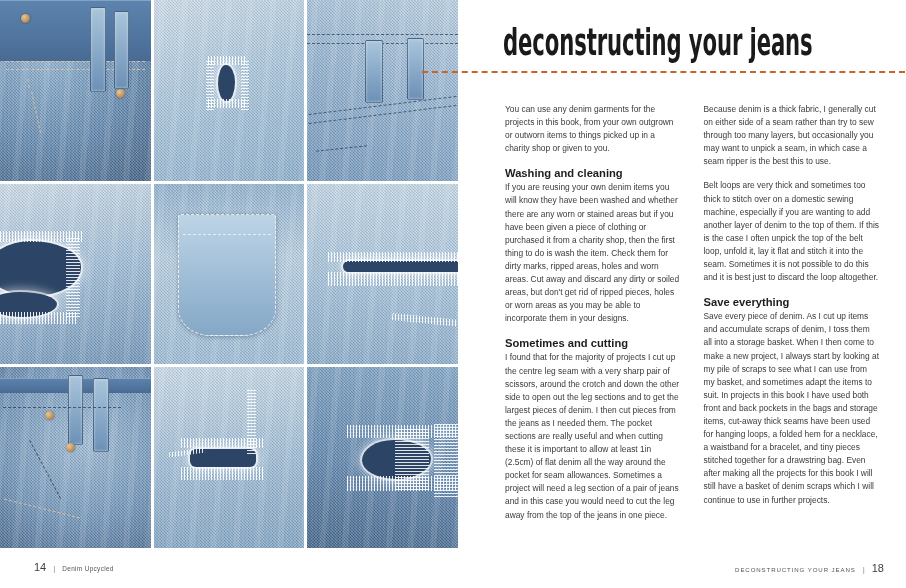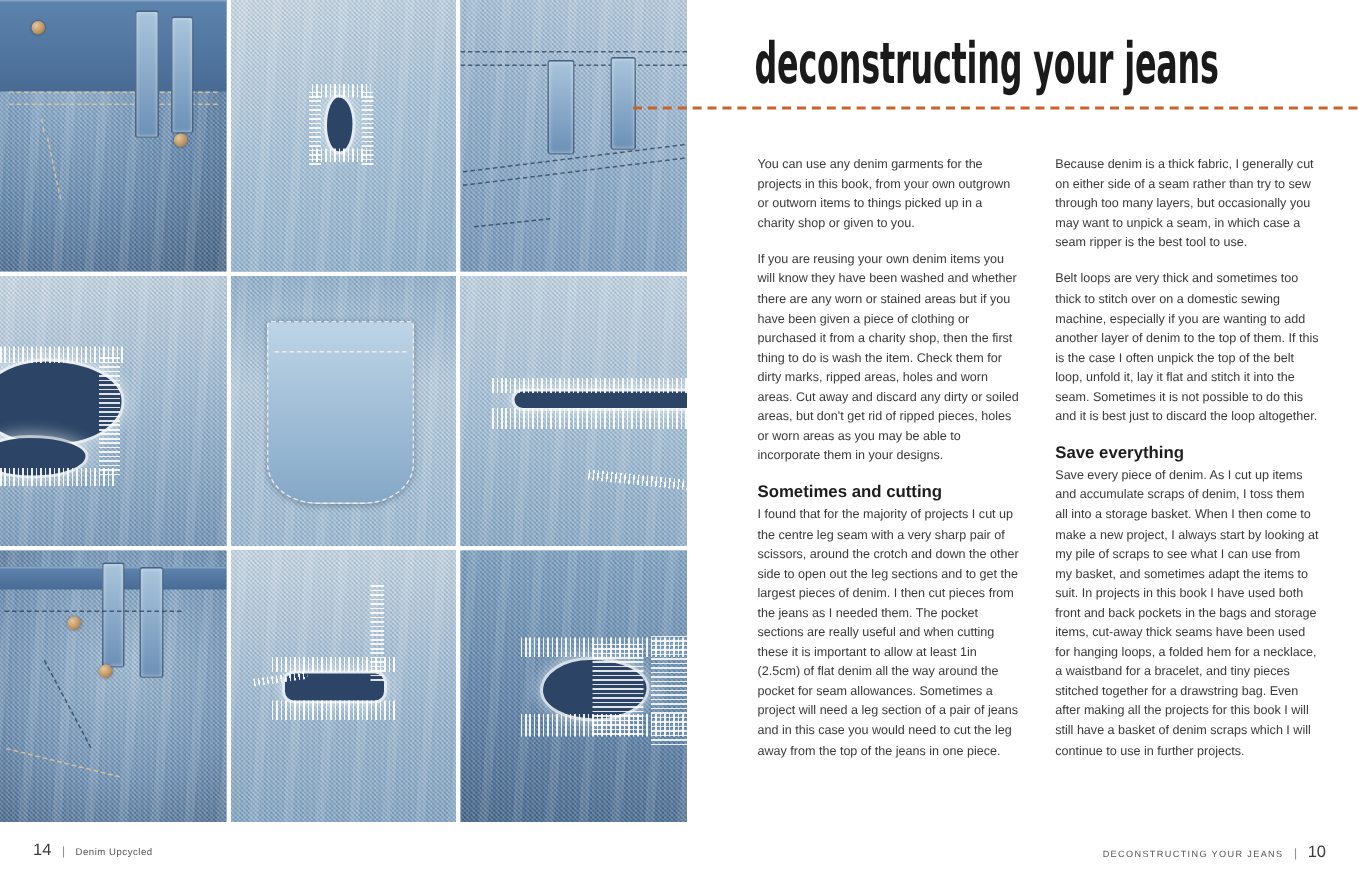--- a/index.html
+++ b/index.html
@@ -125,21 +125,21 @@
   }
   .cols h3{
     margin:6px 0 1px 0;
     font-size:11.2px;line-height:14px;font-weight:700;color:#1d1d1d;
     break-after:avoid;
   }
   .cols h3.tight{margin-top:2px;}
 
   
   .folio-left{
-    position:absolute;left:22px;top:561px;
+    position:absolute;left:34px;top:561px;
     display:flex;align-items:baseline;gap:7px;color:#4a4a4a;text-align:center;
   }
   .folio-left .num{font-size:11px;font-weight:400;color:#3d3d3d;}
   .folio-left .bar{color:#8a8a8a;font-size:8px;}
   .folio-left .txt{font-size:6.4px;letter-spacing:.35px;color:#555;}
 
   .folio-right{
     position:absolute;right:22px;top:562px;
     display:flex;align-items:baseline;gap:7px;color:#4a4a4a;
   }
@@ -257,36 +257,37 @@
   <div class="gutter"></div>
 
   <div class="right-page">
 
     <div class="headline">deconstructing your jeans</div>
     <div class="rule-dashed"></div>
 
     <div class="cols">
       <p>You can use any denim garments for the projects in this book, from your own outgrown or outworn items to things picked up in a charity shop or given to you.</p>
 
+      <h3>Washing and cleaning</h3>
       <p>If you are reusing your own denim items you will know they have been washed and whether there are any worn or stained areas but if you have been given a piece of clothing or purchased it from a charity shop, then the first thing to do is wash the item. Check them for dirty marks, ripped areas, holes and worn areas. Cut away and discard any dirty or soiled areas, but don't get rid of ripped pieces, holes or worn areas as you may be able to incorporate them in your designs.</p>
 
       <h3>Sometimes and cutting</h3>
       <p>I found that for the majority of projects I cut up the centre leg seam with a very sharp pair of scissors, around the crotch and down the other side to open out the leg sections and to get the largest pieces of denim. I then cut pieces from the jeans as I needed them. The pocket sections are really useful and when cutting these it is important to allow at least 1in (2.5cm) of flat denim all the way around the pocket for seam allowances. Sometimes a project will need a leg section of a pair of jeans and in this case you would need to cut the leg away from the top of the jeans in one piece.</p>
 
-      <p>Because denim is a thick fabric, I generally cut on either side of a seam rather than try to sew through too many layers, but occasionally you may want to unpick a seam, in which case a seam ripper is the best tool to use.</p>
+      <p>Because denim is a thick fabric, I generally cut on either side of a seam rather than try to sew through too many layers, but occasionally you may want to unpick a seam, in which case a seam ripper is the best this to use.</p>
       <p>Belt loops are very thick and sometimes too thick to stitch over on a domestic sewing machine, especially if you are wanting to add another layer of denim to the top of them. If this is the case I often unpick the top of the belt loop, unfold it, lay it flat and stitch it into the seam. Sometimes it is not possible to do this and it is best just to discard the loop altogether.</p>
 
       <h3 class="tight">Save everything</h3>
       <p>Save every piece of denim. As I cut up items and accumulate scraps of denim, I toss them all into a storage basket. When I then come to make a new project, I always start by looking at my pile of scraps to see what I can use from my basket, and sometimes adapt the items to suit. In projects in this book I have used both front and back pockets in the bags and storage items, cut-away thick seams have been used for hanging loops, a folded hem for a necklace, a waistband for a bracelet, and tiny pieces stitched together for a drawstring bag. Even after making all the projects for this book I will still have a basket of denim scraps which I will continue to use in further projects.</p>
     </div>
 
     <div class="folio-right">
       <span class="txt">DECONSTRUCTING YOUR JEANS</span>
       <span class="bar">|</span>
-      <span class="num">10</span>
+      <span class="num">18</span>
     </div>
   </div>
 
   <div class="folio-left">
     <span class="num">14</span>
     <span class="bar">|</span>
     <span class="txt">Denim Upcycled</span>
   </div>
 
 </div>

